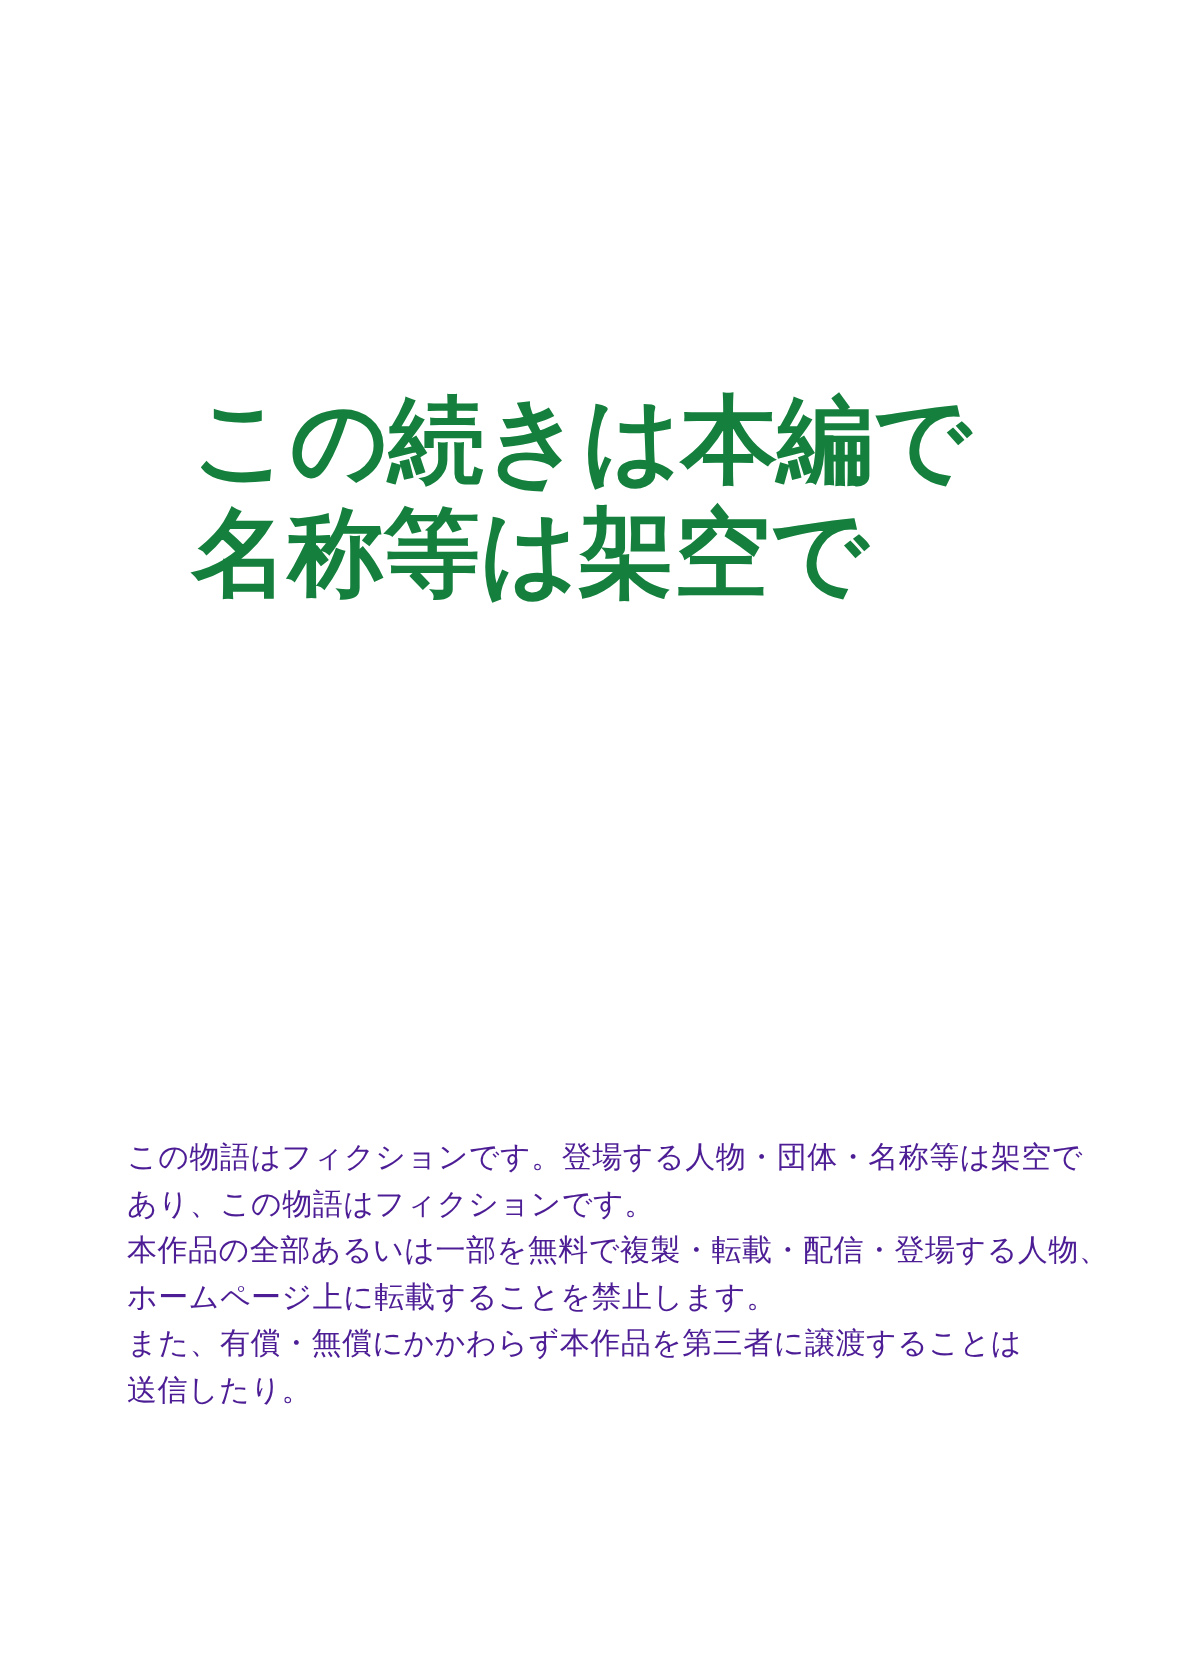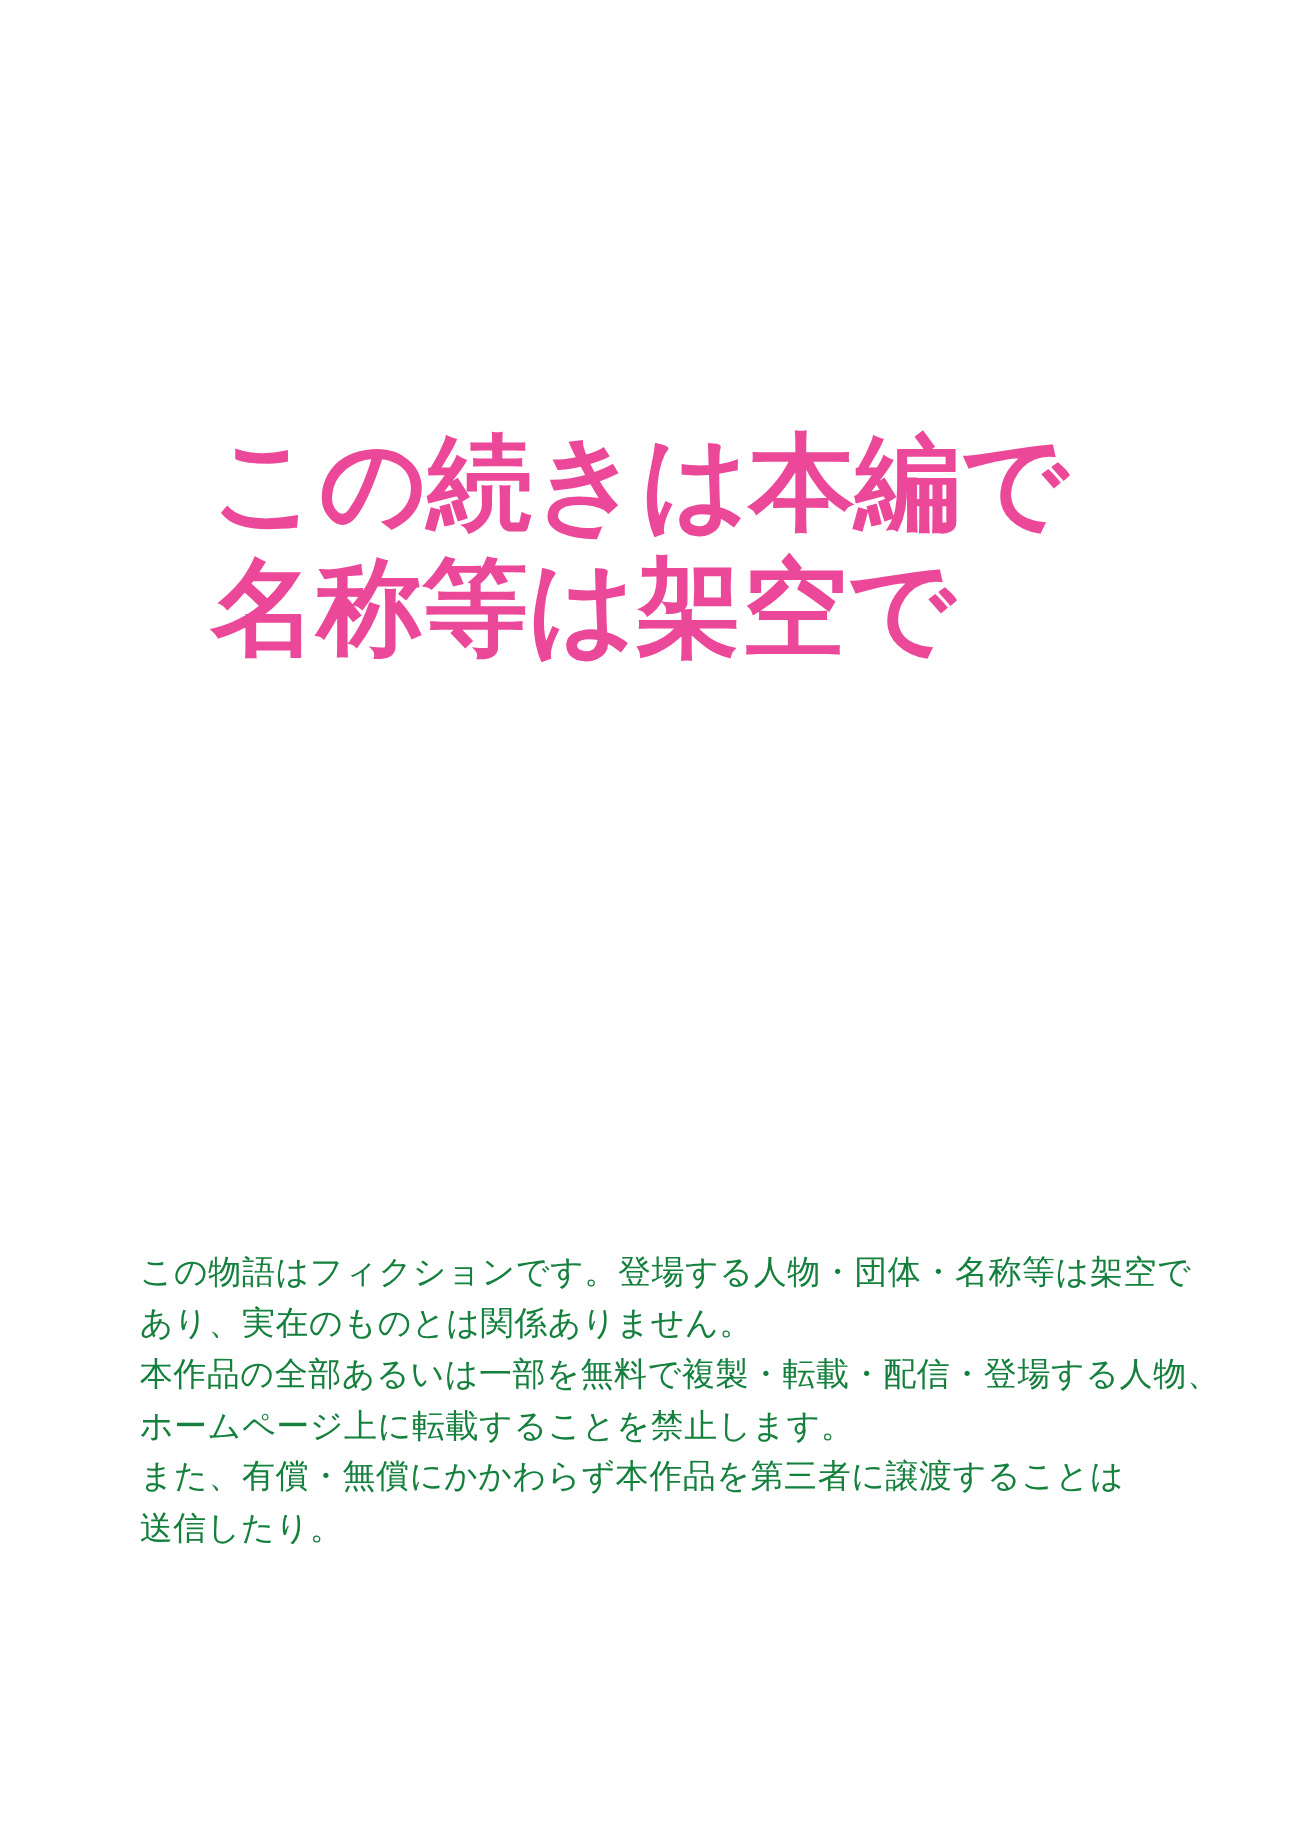--- a/index.html
+++ b/index.html
@@ -12,51 +12,51 @@
     width: 1187px;
     height: 1670px;
     background: #ffffff;
     overflow: hidden;
     font-family: "Liberation Sans", sans-serif;
   }
   .heading {
     position: absolute;
     left: 192px;
     top: 383px;
-    color: #ec4899;
+    color: #15803d;
     font-size: 96px;
     font-weight: 900;
     line-height: 113px;
     letter-spacing: 0px;
     white-space: nowrap;
   }
   .disclaimer {
     position: absolute;
     left: 127px;
     top: 1134px;
-    color: #15803d;
+    color: #4c1d95;
     font-size: 30px;
     font-weight: 400;
     line-height: 46.5px;
     letter-spacing: 0.5px;
     white-space: nowrap;
   }
 </style>
 </head>
 <body>
 
 <div class="page">
 
   <div class="heading">
     <div>この続きは本編で</div>
     <div>名称等は架空で</div>
   </div>
 
   <div class="disclaimer">
     <div>この物語はフィクションです。登場する人物・団体・名称等は架空で</div>
-    <div>あり、実在のものとは関係ありません。</div>
+    <div>あり、この物語はフィクションです。</div>
     <div>本作品の全部あるいは一部を無料で複製・転載・配信・登場する人物、</div>
     <div>ホームページ上に転載することを禁止します。</div>
     <div>また、有償・無償にかかわらず本作品を第三者に譲渡することは</div>
     <div>送信したり。</div>
   </div>
 
 </div>
 
 </body></html>

